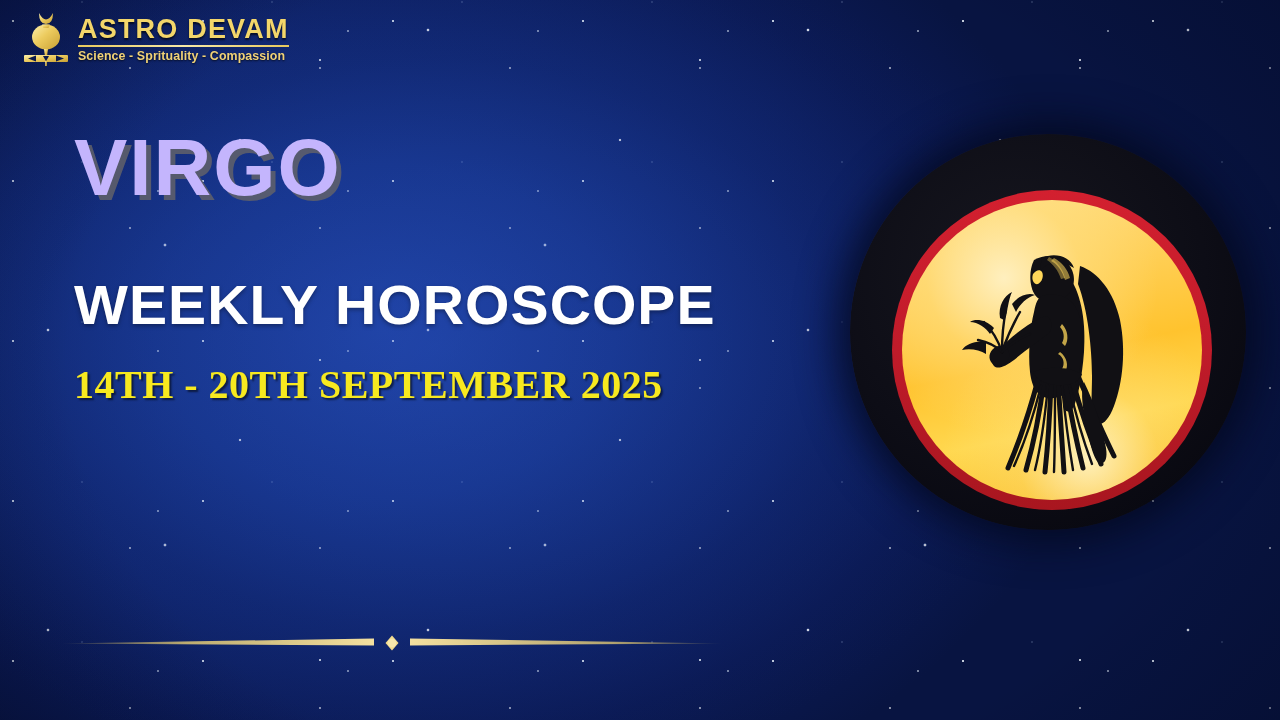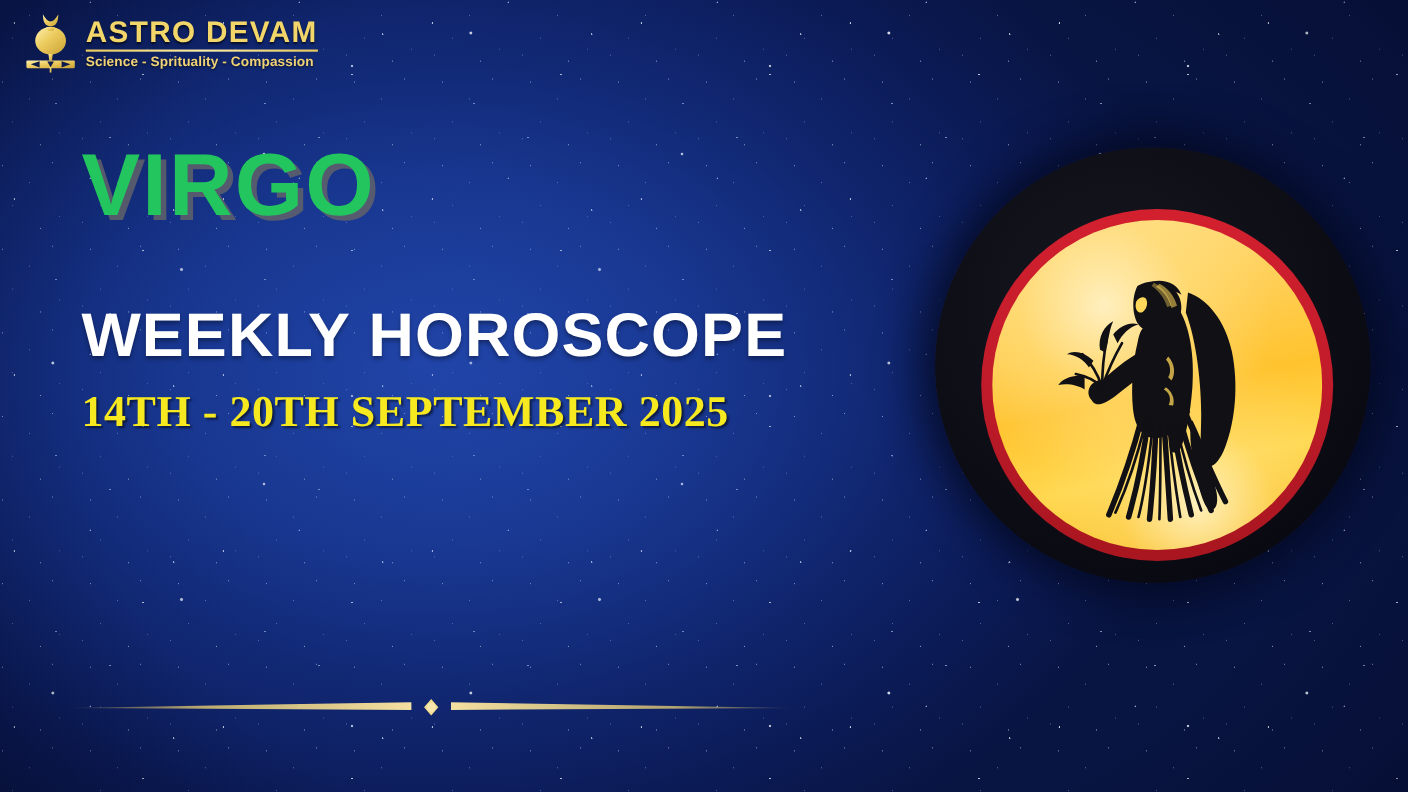--- a/index.html
+++ b/index.html
@@ -122,36 +122,36 @@
 
   
   .copy{ position:absolute; left:0; top:0; width:880px; z-index:5; }
 
   .title-virgo{
     position:absolute; left:74px; top:128px;
     font-family:"Liberation Sans", sans-serif;
     font-weight:bold;
     font-size:80px; line-height:80px;
     letter-spacing:2px;
-    color:#22c55e;
+    color:#c4b5fd;
     text-shadow:5px 5px 0 rgba(98,98,106,.85);
   }
   .title-weekly{
     position:absolute; left:74px; top:276px;
     font-family:"Liberation Sans", sans-serif;
     font-weight:bold;
     font-size:56px; line-height:58px;
     letter-spacing:1px;
     color:#ffffff;
     transform:scaleX(1.02);
     transform-origin:left center;
     text-shadow:0 2px 4px rgba(0,0,0,.35);
   }
   .title-dates{
-    position:absolute; left:74px; top:352px;
+    position:absolute; left:74px; top:363px;
     font-family:"Liberation Serif", serif;
     font-weight:bold;
     font-size:40px; line-height:44px;
     letter-spacing:.5px;
     color:#f7e91f;
     text-shadow:2px 2px 2px rgba(0,0,0,.55);
   }
   .subtitle{
     position:absolute; left:84px; top:506px;
     width:650px;

